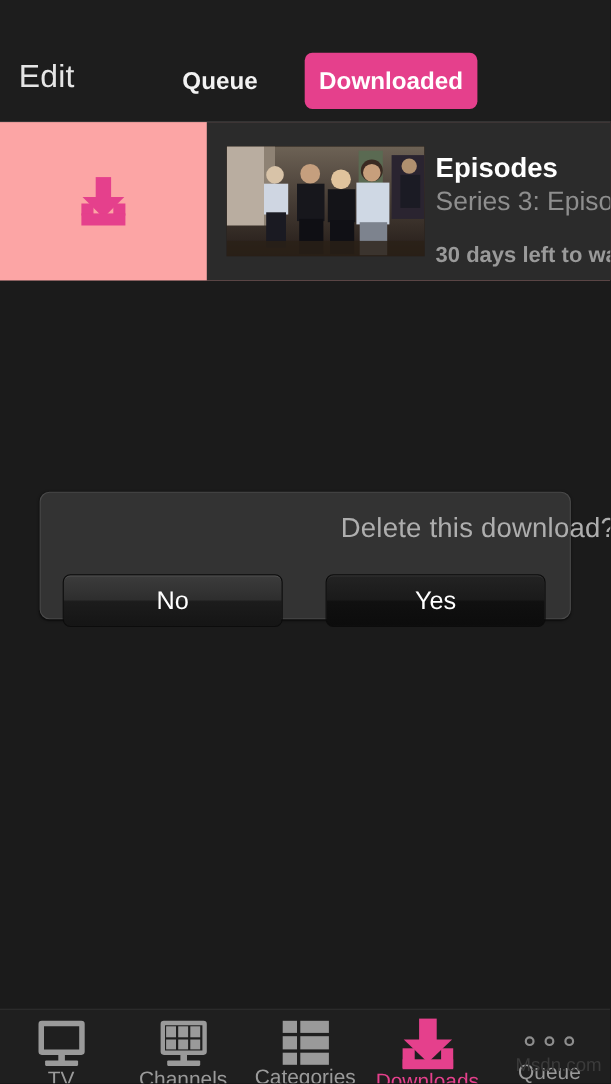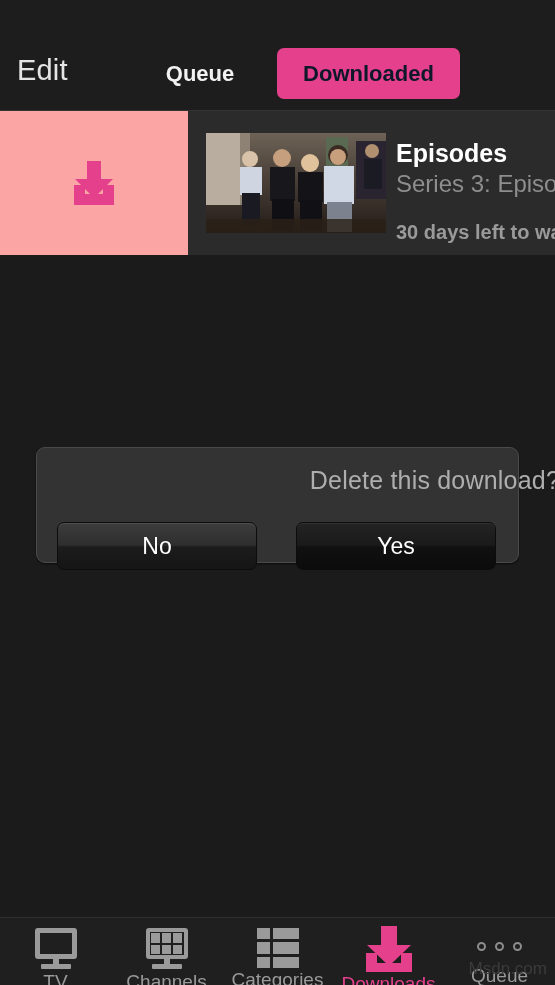--- a/index.html
+++ b/index.html
@@ -32,24 +32,24 @@
   .seg {
     position:absolute; top:48px;
     height:51px;
     display:flex; align-items:center; justify-content:center;
   }
   .seg-queue {
     left:145px; width:110px;
     font-size:22px; font-weight:bold; color:#f2f2f2;
   }
   .seg-downloaded {
-    left:277px; width:183px;
+    left:277px; width:157px;
     background:#e5408c;
     border-radius:7px;
-    font-size:22px; font-weight:bold; color:#0f172a;
+    font-size:22px; font-weight:bold; color:#ffffff;
   }
 
   
   .row-wrap {
     position:absolute; left:0; top:110px;
     width:555px; height:145px;
     background:#fca5a5;
     border-top:1px solid #343434;
   }
   .delete-zone {

